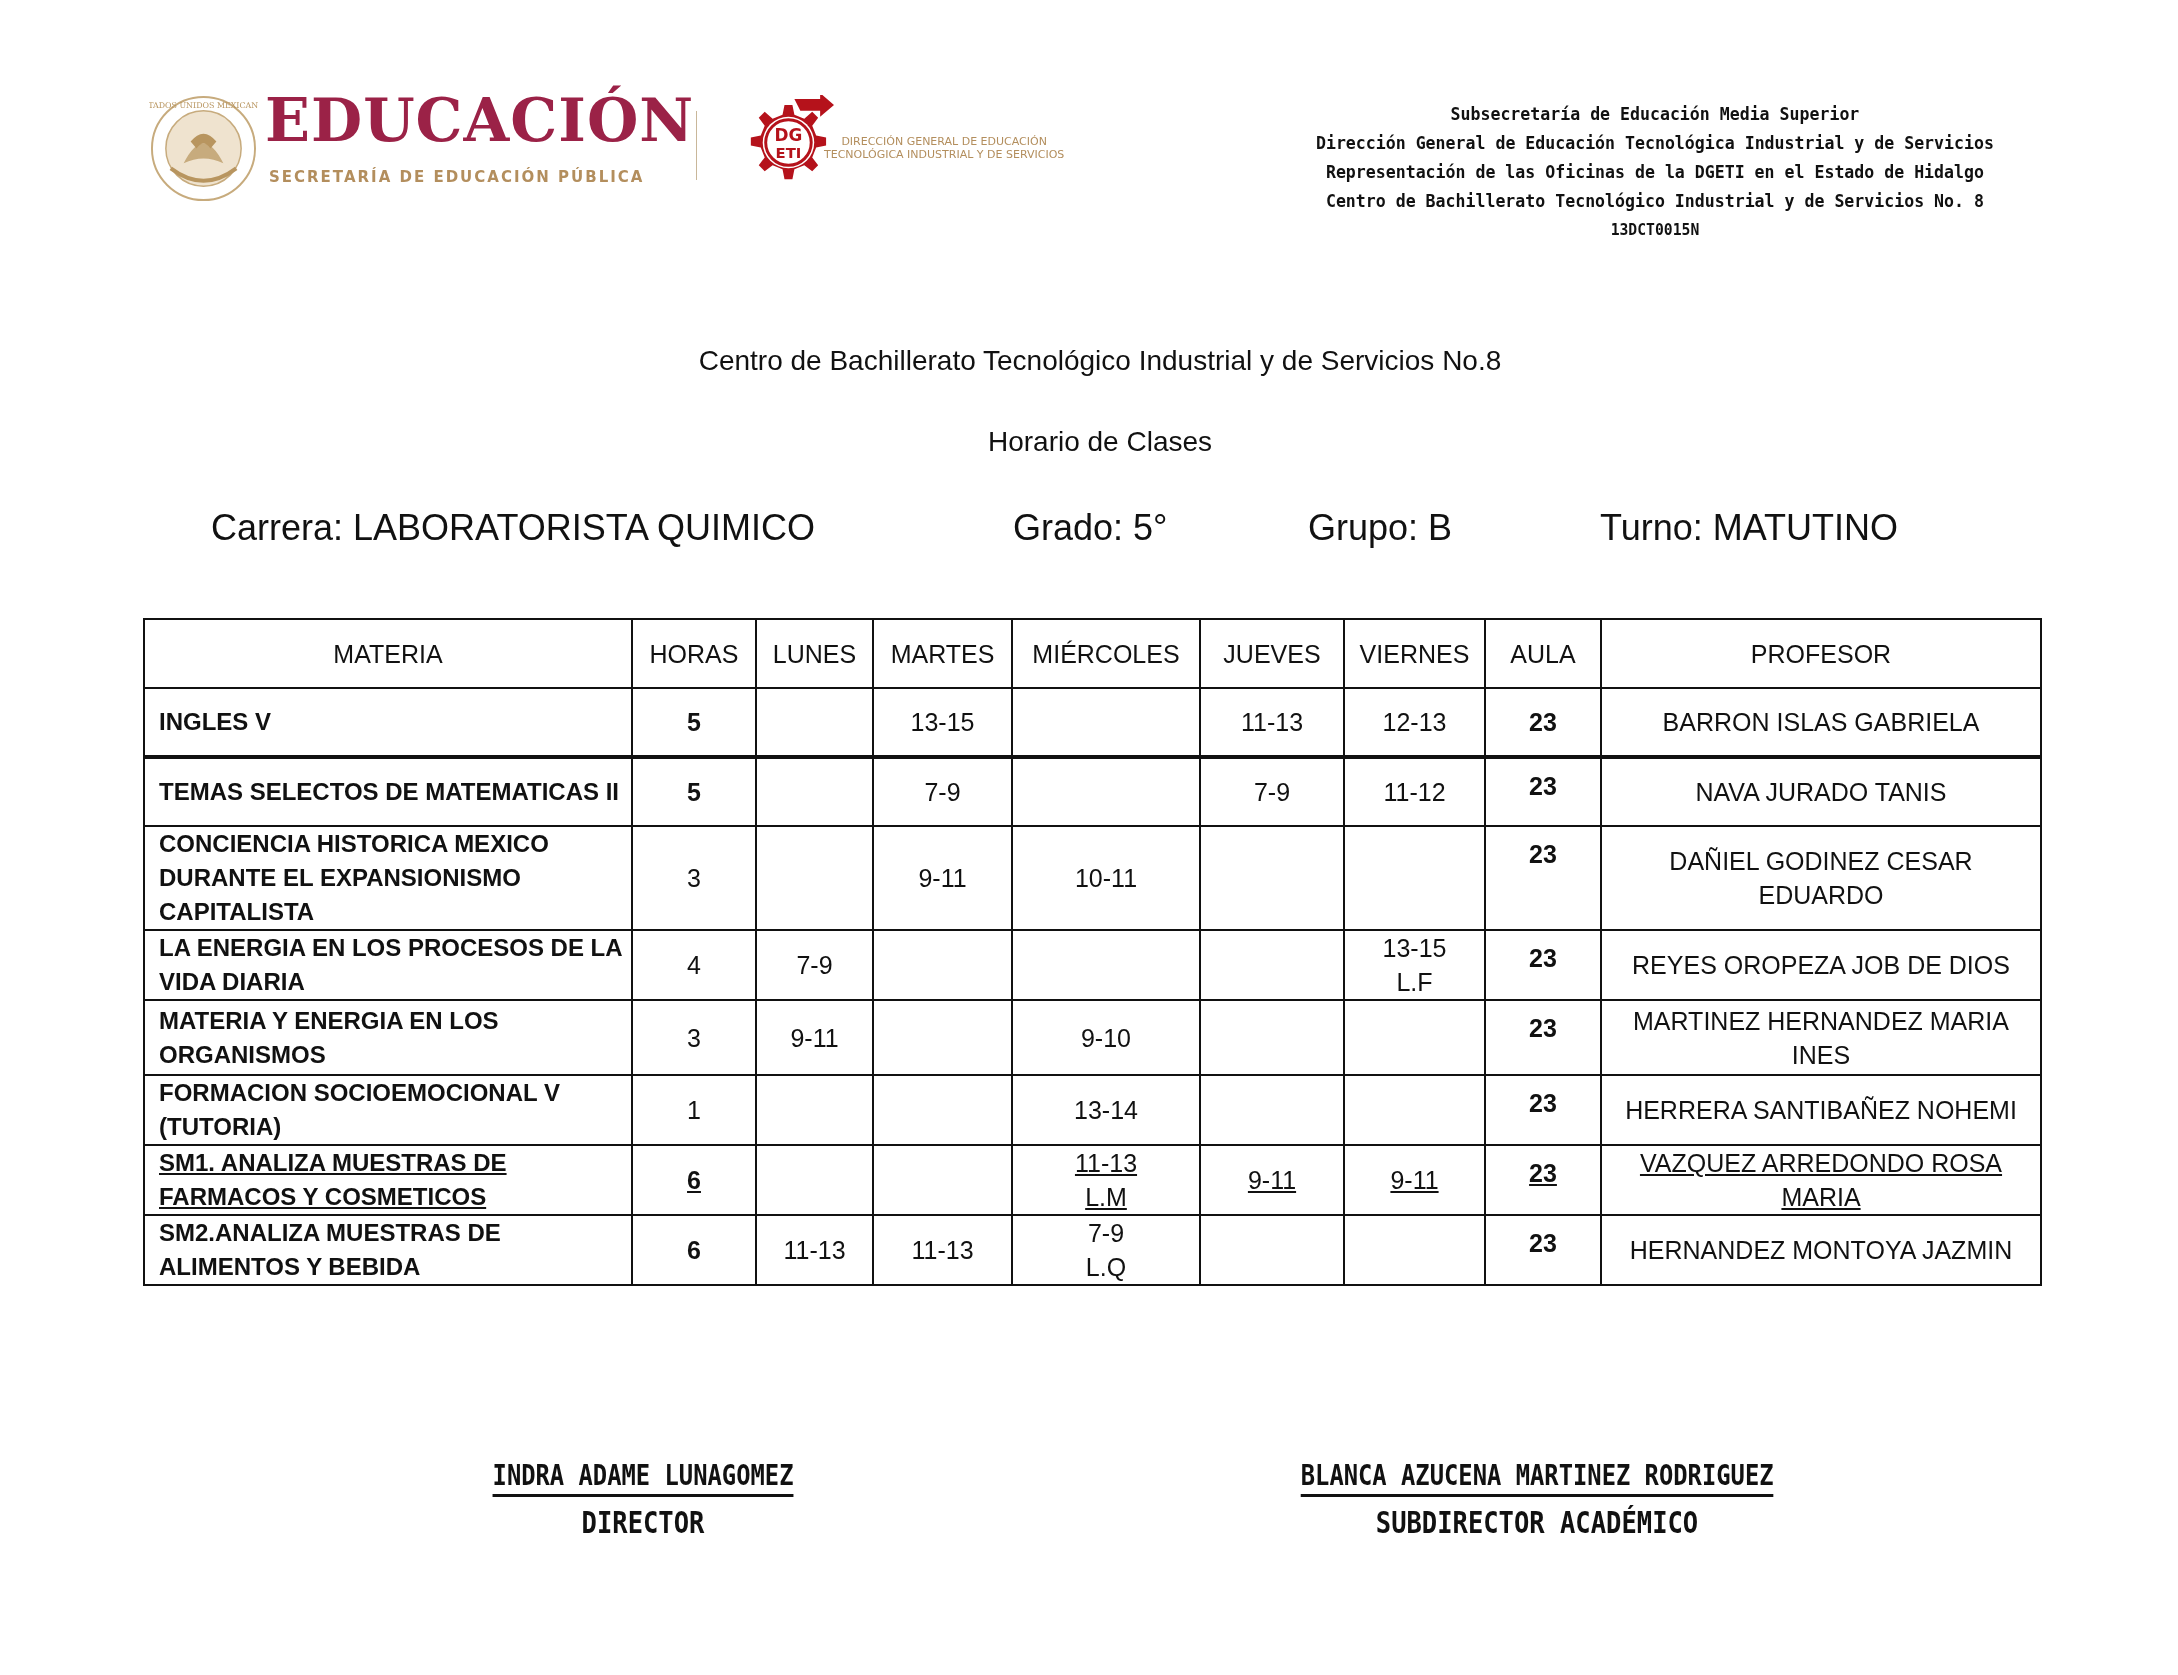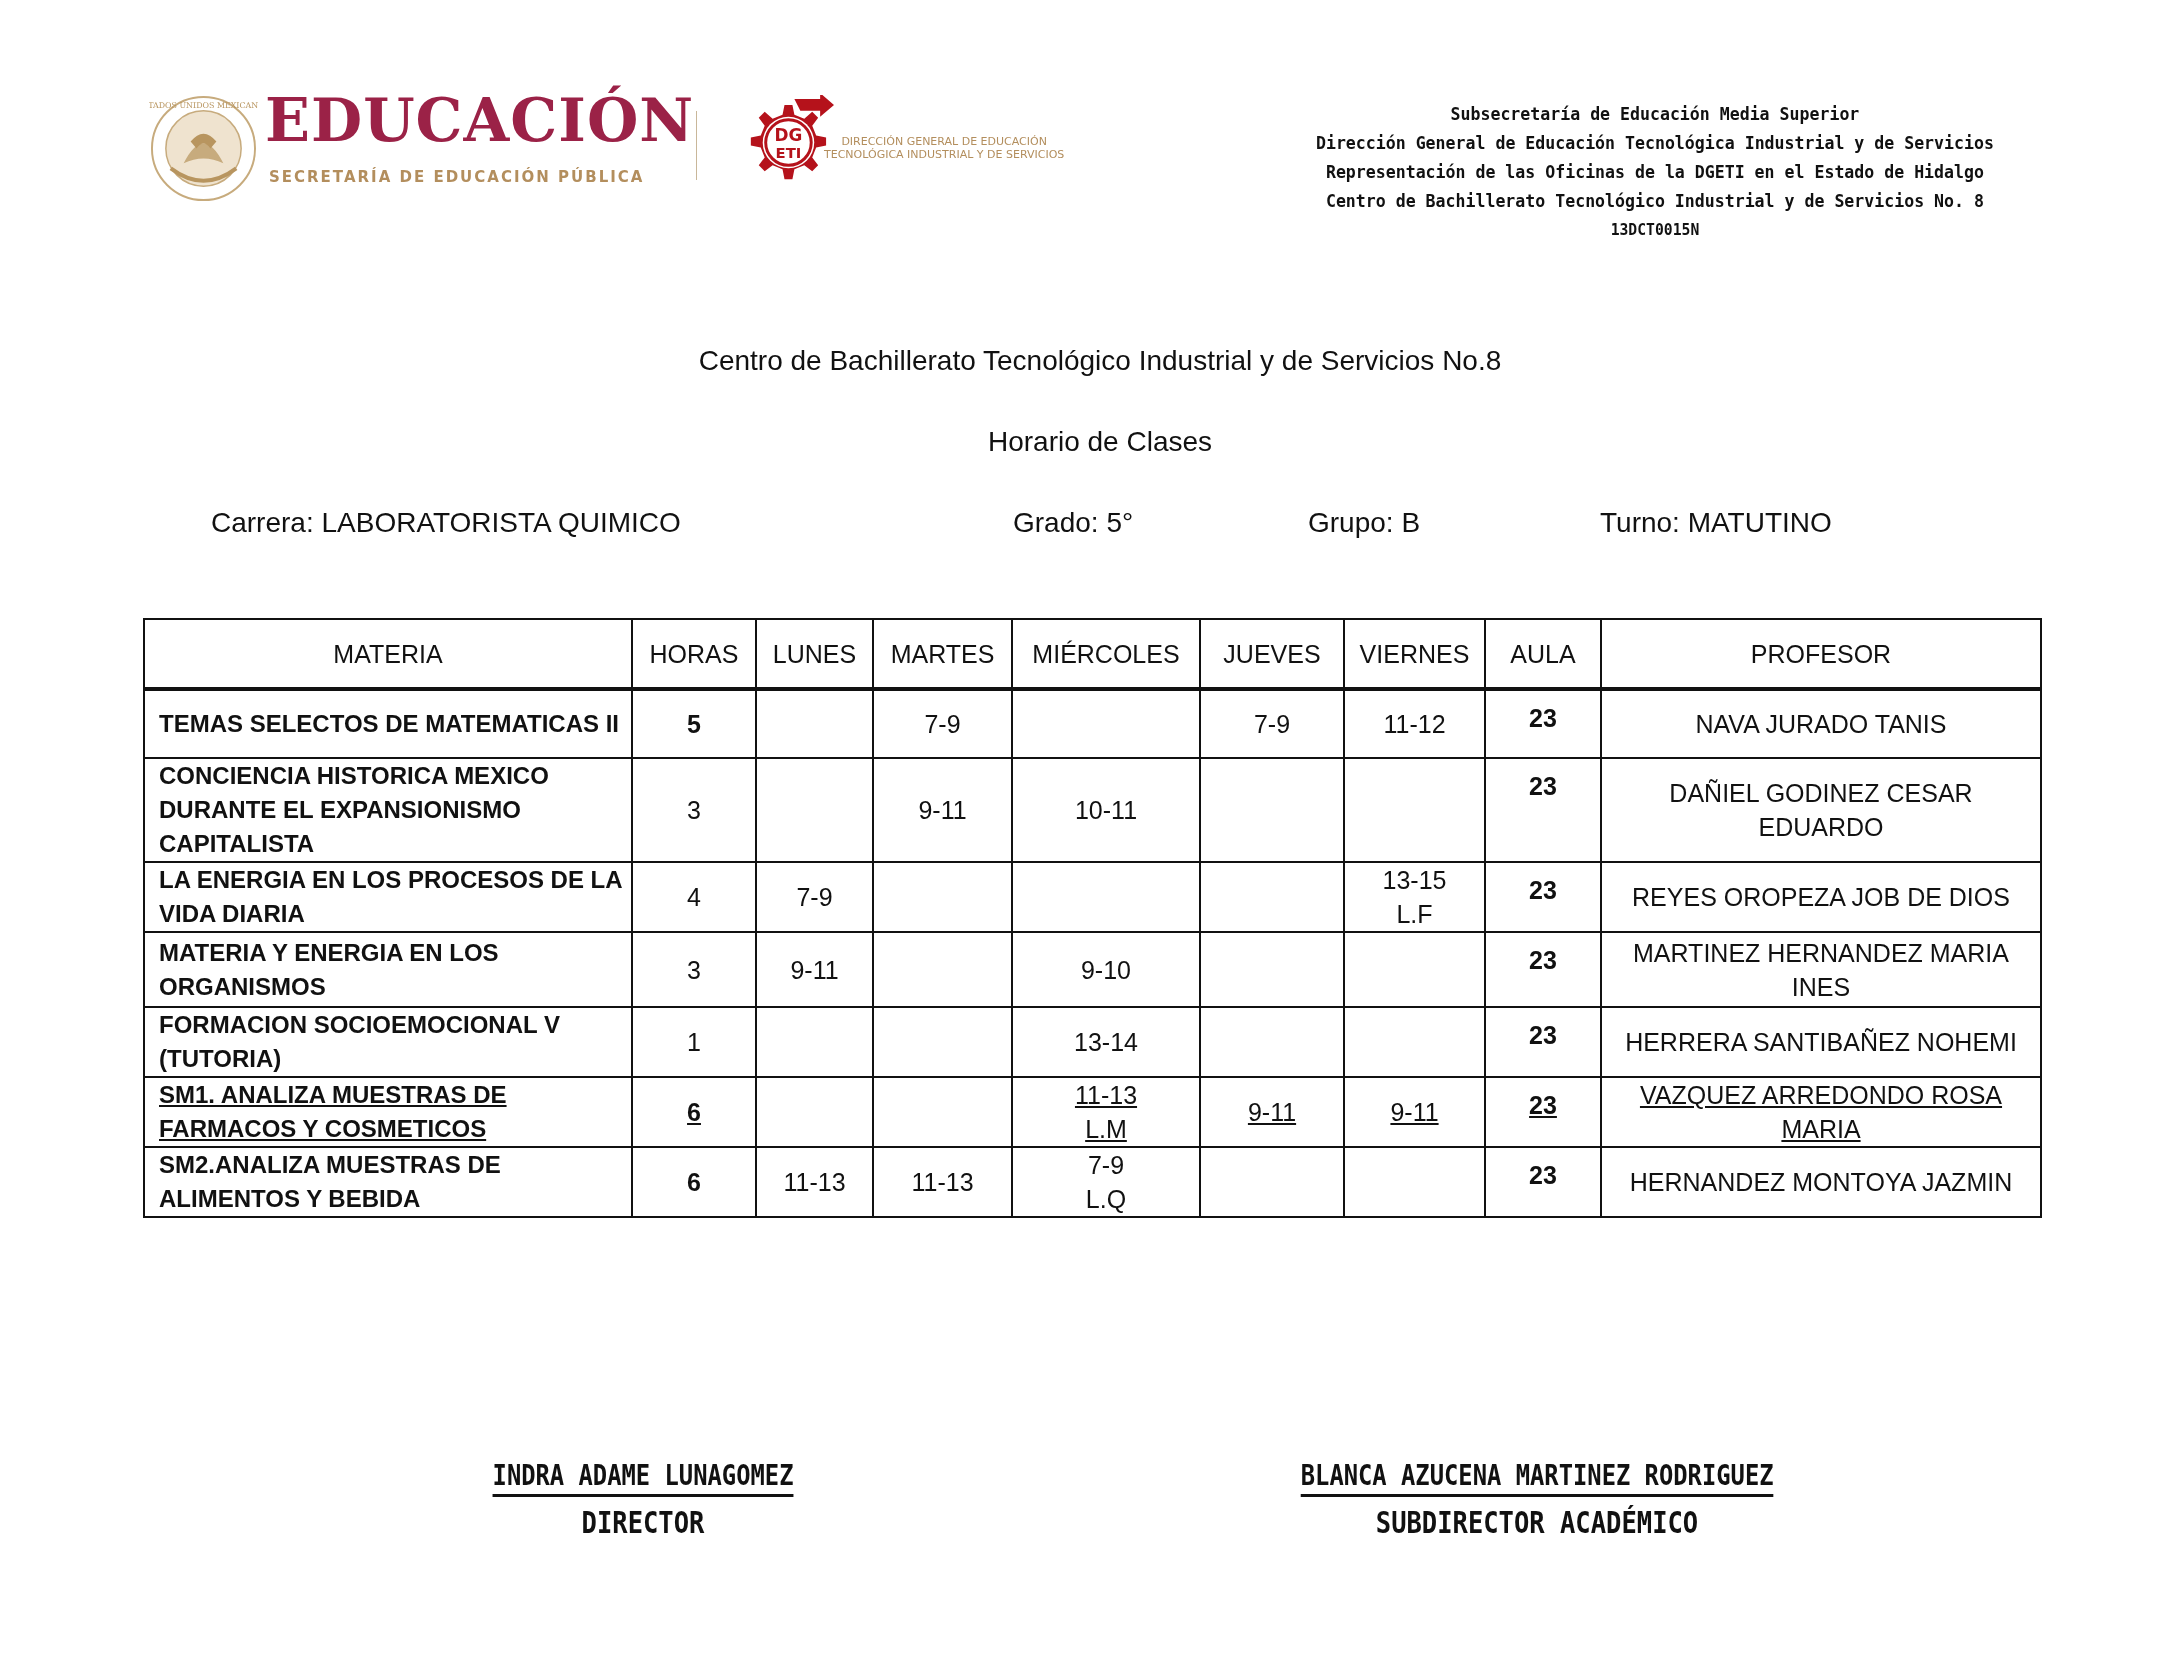--- a/index.html
+++ b/index.html
@@ -15,21 +15,21 @@
 
   .inst-block { position: absolute; right: 184px; top: 99px; text-align: center; font-family: "DejaVu Sans Mono", monospace; font-size: 18px; line-height: 29px; color: #111; font-weight: bold; }
   .inst-block div { white-space: pre; transform: scaleX(0.92); transform-origin: right; }
   .inst-block .code { font-size: 16px; }
 
   
   .center-title { position: absolute; left: 0; width: 2178px; text-align: center; font-family: "Liberation Sans", sans-serif; font-size: 28px; color: #111; margin-left: 11px; }
   .t1 { top: 345px; }
   .t2 { top: 426px; }
 
-  .meta { position: absolute; top: 507px; font-size: 28px; color: #111; }
+  .meta { position: absolute; top: 507px; font-size: 36px; color: #111; }
   .m-carrera { left: 211px; }
   .m-grado { left: 1013px; }
   .m-grupo { left: 1308px; }
   .m-turno { left: 1600px; }
 
   
   table.sched { position: absolute; left: 143px; top: 618px; border-collapse: collapse; table-layout: fixed; width: 1895px; }
   table.sched th, table.sched td { border: 2px solid #111; text-align: center; vertical-align: middle; font-size: 25px; padding: 0 6px; line-height: 34px; }
   table.sched th { font-weight: normal; height: 67px; }
   table.sched td.materia { text-align: left; font-weight: bold; padding-left: 14px; font-size: 24px; line-height: 34px; }
@@ -111,20 +111,41 @@
       <th>LUNES</th>
       <th>MARTES</th>
       <th>MIÉRCOLES</th>
       <th>JUEVES</th>
       <th>VIERNES</th>
       <th>AULA</th>
       <th>PROFESOR</th>
     </tr>
   </thead>
   <tbody id="sched-body">
+      <tr style="height: 69px;">
+        <td class="materia">INGLES V</td>
+        <td class="horas-bold">5</td>
+        <td>
+          <span class="cell-sub"></span>
+        </td>
+        <td>
+          <span class="cell-sub">13-15</span>
+        </td>
+        <td>
+          <span class="cell-sub"></span>
+        </td>
+        <td>
+          <span class="cell-sub">11-13</span>
+        </td>
+        <td>
+          <span class="cell-sub">12-13</span>
+        </td>
+        <td class="aula mid">23</td>
+        <td>BARRON ISLAS GABRIELA</td>
+      </tr>
       <tr class="r2" style="height: 69px;">
         <td class="materia">TEMAS SELECTOS DE MATEMATICAS II</td>
         <td class="horas-bold">5</td>
         <td>
           <span class="cell-sub"></span>
         </td>
         <td>
           <span class="cell-sub">7-9</span>
         </td>
         <td>

